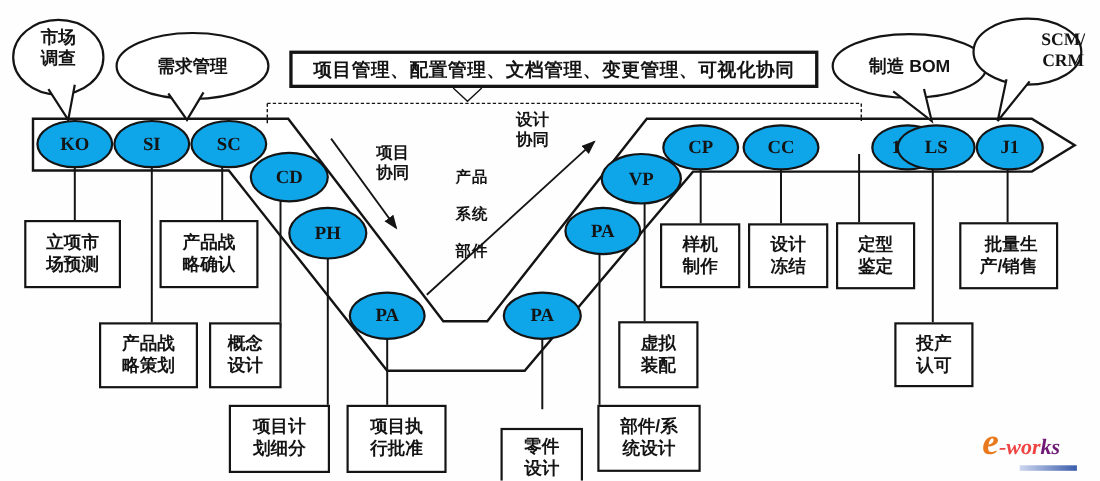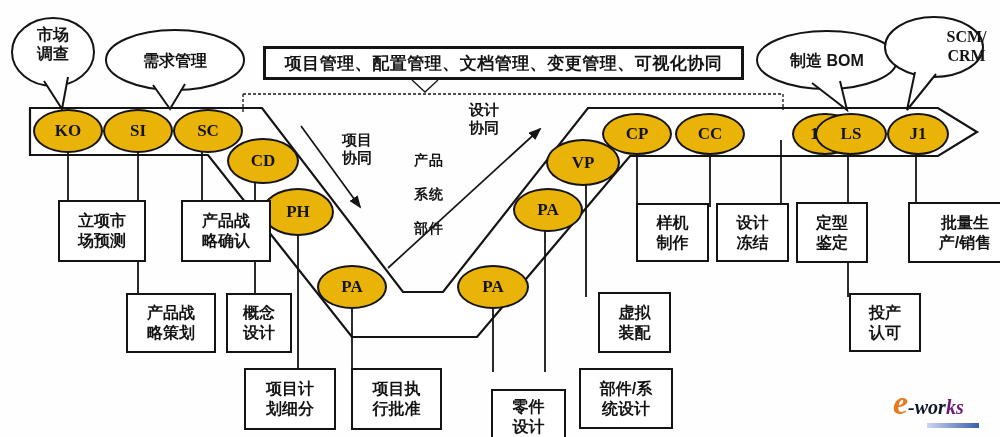--- a/index.html
+++ b/index.html
@@ -1,37 +1,37 @@
 <!DOCTYPE html>
 <html><head>
 <meta charset="utf-8">
 <style>
   html,body{margin:0;padding:0;background:#ffffff;}
   #canvas{position:relative;width:1000px;height:437px;background:#fefefe;overflow:hidden;
           font-family:"Liberation Sans","DejaVu Sans",sans-serif;color:#141414;}
   #lines{position:absolute;left:0;top:0;}
-  .stage{position:absolute;border:2px solid #141414;border-radius:50%;background:#eab308;
+  .stage{position:absolute;border:2px solid #141414;border-radius:50%;background:#0ea5e9;
          display:flex;align-items:center;justify-content:center;
          font-family:"Liberation Serif","DejaVu Serif",serif;
          font-weight:bold;font-size:17px;box-sizing:border-box;}
   .tbox{position:absolute;border:2px solid #141414;background:#fff;box-sizing:border-box;
         display:flex;align-items:center;justify-content:center;text-align:center;
-        font-weight:bold;font-size:16px;line-height:20px;white-space:pre-line;margin-left:36px;}
+        font-weight:bold;font-size:16px;line-height:20px;white-space:pre-line;}
   .lbl{position:absolute;font-weight:bold;text-align:center;white-space:pre-line;}
   .bubble-lbl{font-size:16px;line-height:19px;}
   .topbox{position:absolute;left:263px;top:46px;width:481px;height:34px;box-sizing:border-box;
           border:3px solid #141414;background:#fff;display:flex;align-items:center;justify-content:center;
           font-weight:bold;font-size:17px;letter-spacing:.5px;}
   .collab{font-size:15px;line-height:18px;}
   .levels{font-size:14px;line-height:34px;letter-spacing:1px;}
   .logo{position:absolute;left:893px;top:386px;width:104px;height:48px;
         display:flex;align-items:baseline;
         font-family:"Liberation Serif","DejaVu Serif",serif;font-style:italic;font-weight:bold;}
   .logo-e{color:#e8791d;font-size:34px;line-height:34px;}
-  .logo-mid{color:#0f172a;font-size:20px;font-style:italic;}
+  .logo-mid{color:#ef4444;font-size:20px;font-style:italic;}
   .logo-ks{color:#701a75;font-size:20px;}
   .logo-bar{position:absolute;left:34px;top:37px;width:52px;height:5px;
             background:linear-gradient(90deg,#cdd6ef,#3a5dab);}
 </style>
 </head>
 <body>
 
 <div id="canvas">
 
   <svg id="lines" width="1000" height="437" viewBox="0 0 1000 437">
@@ -134,21 +134,21 @@
   <div class="tbox" style="left:562px;top:292px;width:73px;height:61px;">虚拟
 装配</div>
   <div class="tbox" style="left:600px;top:203px;width:73px;height:59px;">样机
 制作</div>
   <div class="tbox" style="left:680px;top:203px;width:73px;height:59px;">设计
 冻结</div>
   <div class="tbox" style="left:760px;top:202px;width:72px;height:61px;">定型
 鉴定</div>
   <div class="tbox" style="left:813px;top:293px;width:72px;height:59px;">投产
 认可</div>
-  <div class="tbox" style="left:872px;top:202px;width:114px;height:61px;">批量生
+  <div class="tbox" style="left:872px;top:202px;width:90px;height:61px;text-align:right;">批量生
 产/销售</div>
 
   <div class="logo">
     <span class="logo-e">e</span>
       <span class="logo-mid">-wor</span>
       <span class="logo-ks">ks</span>
     <div class="logo-bar"></div>
   </div>
 
 </div>

